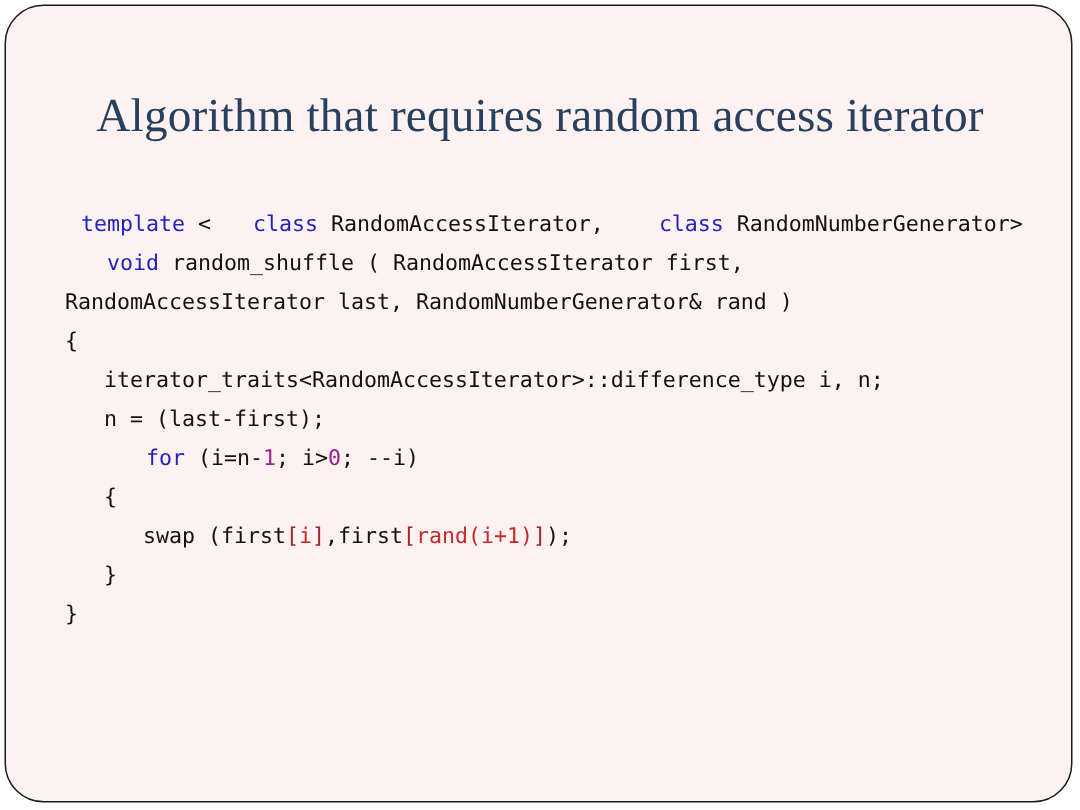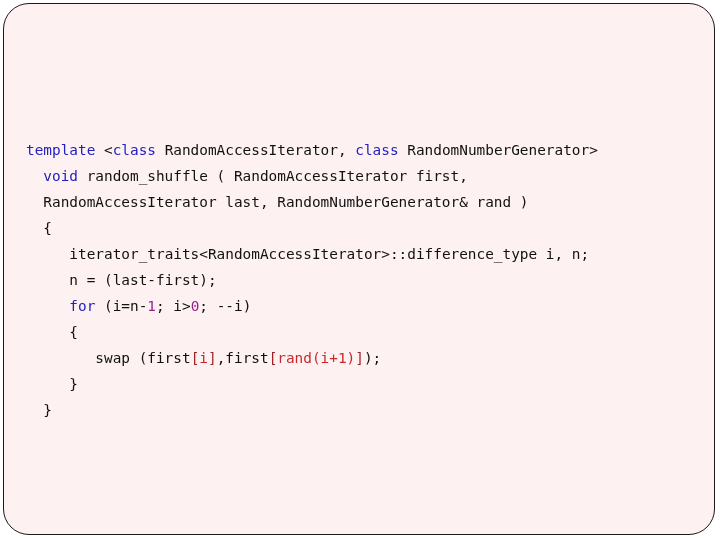--- a/index.html
+++ b/index.html
@@ -53,27 +53,28 @@
     line-height: 26px;
     color: #111111;
     white-space: pre;
   }
 
   .code-line {
     white-space: pre;
     height: 26px;
   }
 
-  .kw   { color: #2222c0; }   
+  .kw   { color: #2222c0; margin-left: 28px; }   
   .num  { color: #9c1f8e; }   
   .red  { color: #c62b2b; }   
   .brk  { color: #9e2327; }   
   .plain{ color: #111111; }
 </style>
 </head>
 <body>
 
 <div id="slide">
 
+  <h1 id="slide-title">Algorithm that requires random access iterator</h1>
 
   <pre id="code-block"><div class="code-line"><span class="kw">template</span><span class="plain"> &lt;</span><span class="kw">class</span><span class="plain"> RandomAccessIterator, </span><span class="kw">class</span><span class="plain"> RandomNumberGenerator&gt;</span></div><div class="code-line"><span>  </span><span class="kw">void</span><span class="plain"> random_shuffle ( RandomAccessIterator first,</span></div><div class="code-line"><span>  </span><span class="plain">RandomAccessIterator last, RandomNumberGenerator&amp; rand )</span></div><div class="code-line"><span>  </span><span class="plain">{</span></div><div class="code-line"><span>     </span><span class="plain">iterator_traits&lt;RandomAccessIterator&gt;::difference_type i, n;</span></div><div class="code-line"><span>     </span><span class="plain">n = (last-first);</span></div><div class="code-line"><span>     </span><span class="kw">for</span><span class="plain"> (i=n-</span><span class="num">1</span><span class="plain">; i&gt;</span><span class="num">0</span><span class="plain">; --i)</span></div><div class="code-line"><span>     </span><span class="plain">{</span></div><div class="code-line"><span>        </span><span class="plain">swap (first</span><span class="brk">[</span><span class="red">i</span><span class="brk">]</span><span class="plain">,first</span><span class="brk">[</span><span class="red">rand(i+1)</span><span class="brk">]</span><span class="plain">);</span></div><div class="code-line"><span>     </span><span class="plain">}</span></div><div class="code-line"><span>  </span><span class="plain">}</span></div></pre>
 
 </div>
 
 </body></html>

